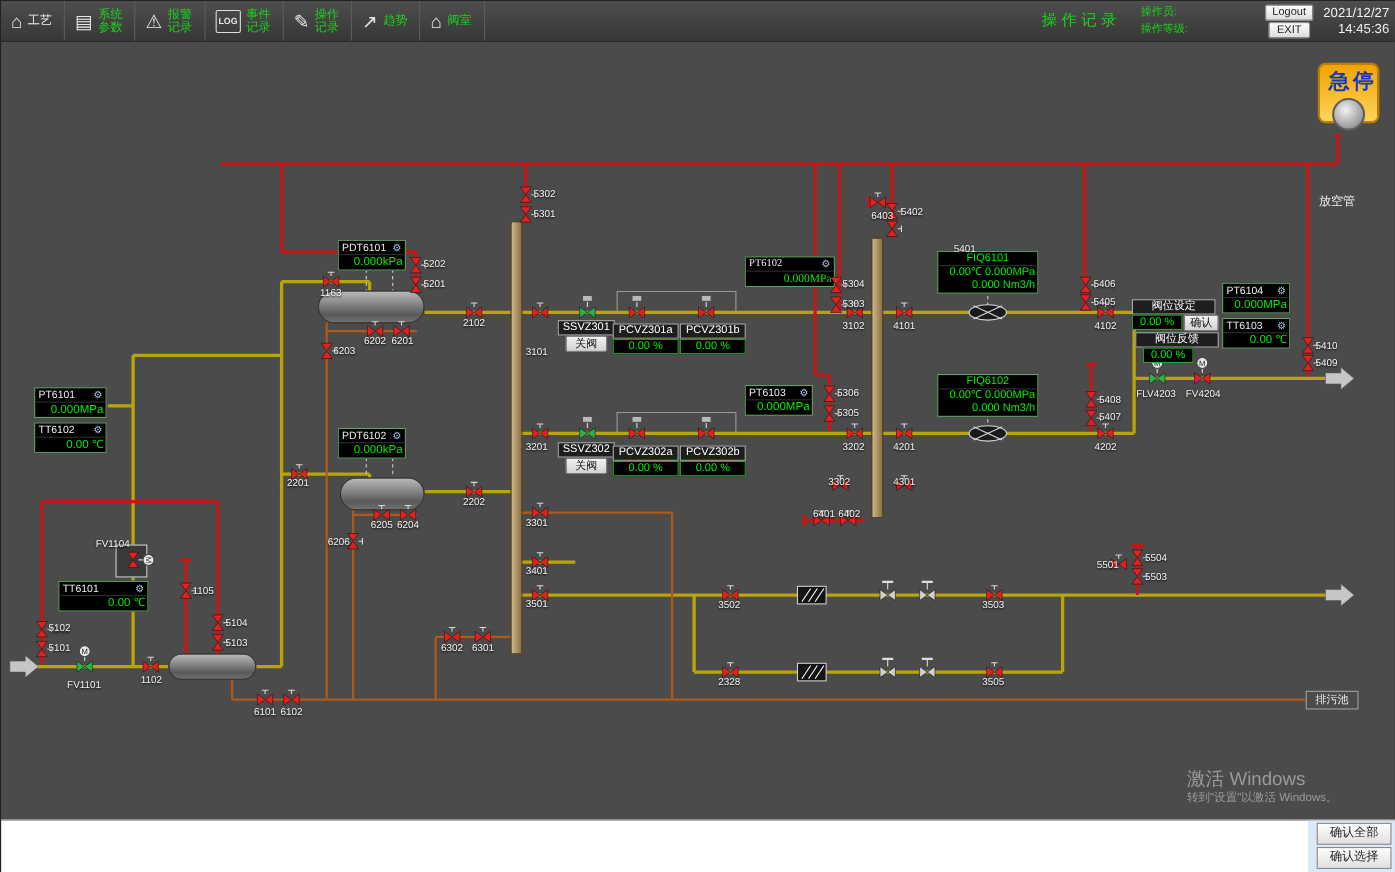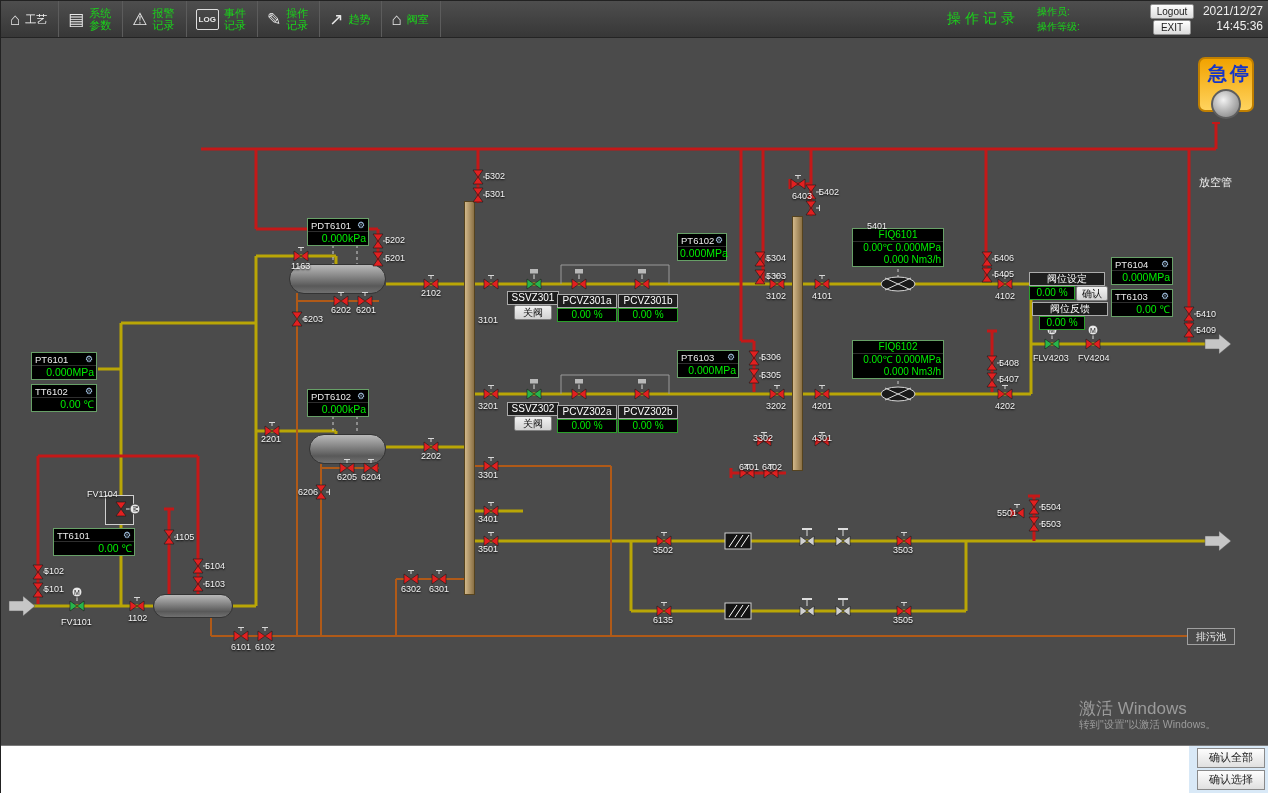--- a/index.html
+++ b/index.html
@@ -204,21 +204,21 @@
         </div>
         <div class="inst-val">0.00 ℃</div>
       </div>
       <div class="inst" style="left: 52px; top: 527px; width: 82px;">
         <div class="inst-tagrow">
           <span>TT6101</span>
           <span class="gear">⚙</span>
         </div>
         <div class="inst-val">0.00 ℃</div>
       </div>
-      <div class="inst" style="left: 676px; top: 232px; width: 50px;">
+      <div class="inst" style="left: 676px; top: 232px; width: 82px; font-family: Liberation Serif, serif;">
         <div class="inst-tagrow">
           <span>PT6102</span>
           <span class="gear">⚙</span>
         </div>
         <div class="inst-val">0.000MPa</div>
       </div>
       <div class="inst" style="left: 676px; top: 349px; width: 62px;">
         <div class="inst-tagrow">
           <span>PT6103</span>
           <span class="gear">⚙</span>
@@ -646,21 +646,21 @@
       </div>
       <div class="vtag" style="left: 892px; top: 544px;">3503</div>
       <div class="vmark" style="left: 655px; top: 600px;">
         <svg width="16" height="16">
           <polygon points="1,5 1,15 8,10" fill="#e22020" stroke="#1a1a1a" stroke-width="0.6"></polygon>
           <polygon points="15,5 15,15 8,10" fill="#e22020" stroke="#1a1a1a" stroke-width="0.6"></polygon>
           <line x1="8" y1="1.5" x2="8" y2="5" stroke="#d8d8d8"></line>
           <line x1="5" y1="1.5" x2="11" y2="1.5" stroke="#d8d8d8"></line>
         </svg>
       </div>
-      <div class="vtag" style="left: 652px; top: 614px;">6135</div>
+      <div class="vtag" style="left: 652px; top: 614px;">2328</div>
       <div class="vmark" style="left: 895px; top: 600px;">
         <svg width="16" height="16">
           <polygon points="1,5 1,15 8,10" fill="#e22020" stroke="#1a1a1a" stroke-width="0.6"></polygon>
           <polygon points="15,5 15,15 8,10" fill="#e22020" stroke="#1a1a1a" stroke-width="0.6"></polygon>
           <line x1="8" y1="1.5" x2="8" y2="5" stroke="#d8d8d8"></line>
           <line x1="5" y1="1.5" x2="11" y2="1.5" stroke="#d8d8d8"></line>
         </svg>
       </div>
       <div class="vtag" style="left: 892px; top: 614px;">3505</div>
       <div class="vmark" style="left: 1008px; top: 502px;">

